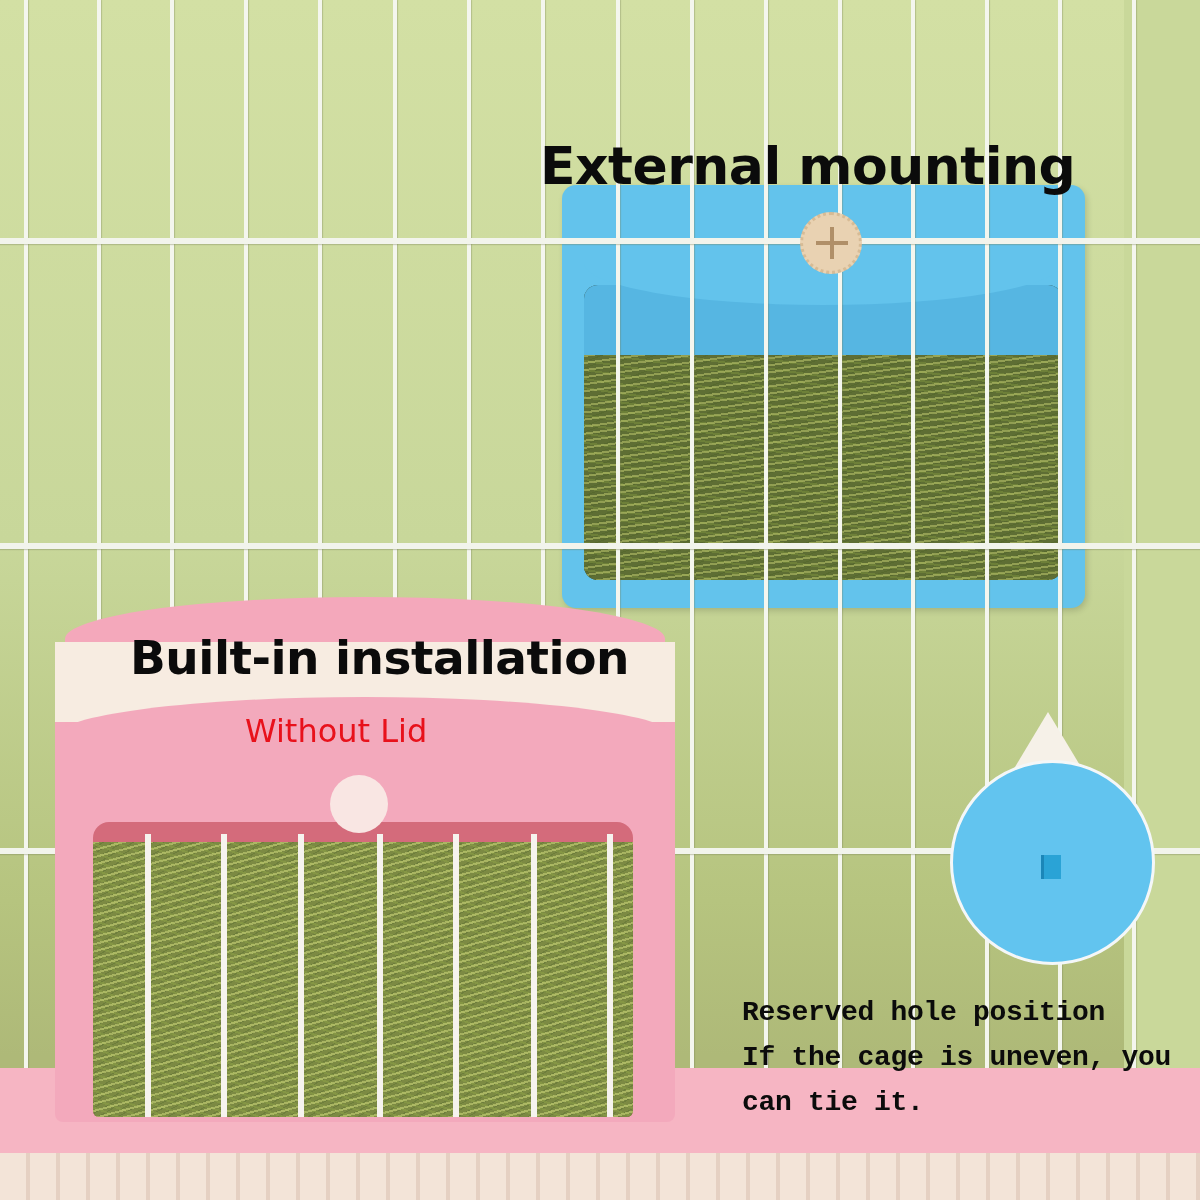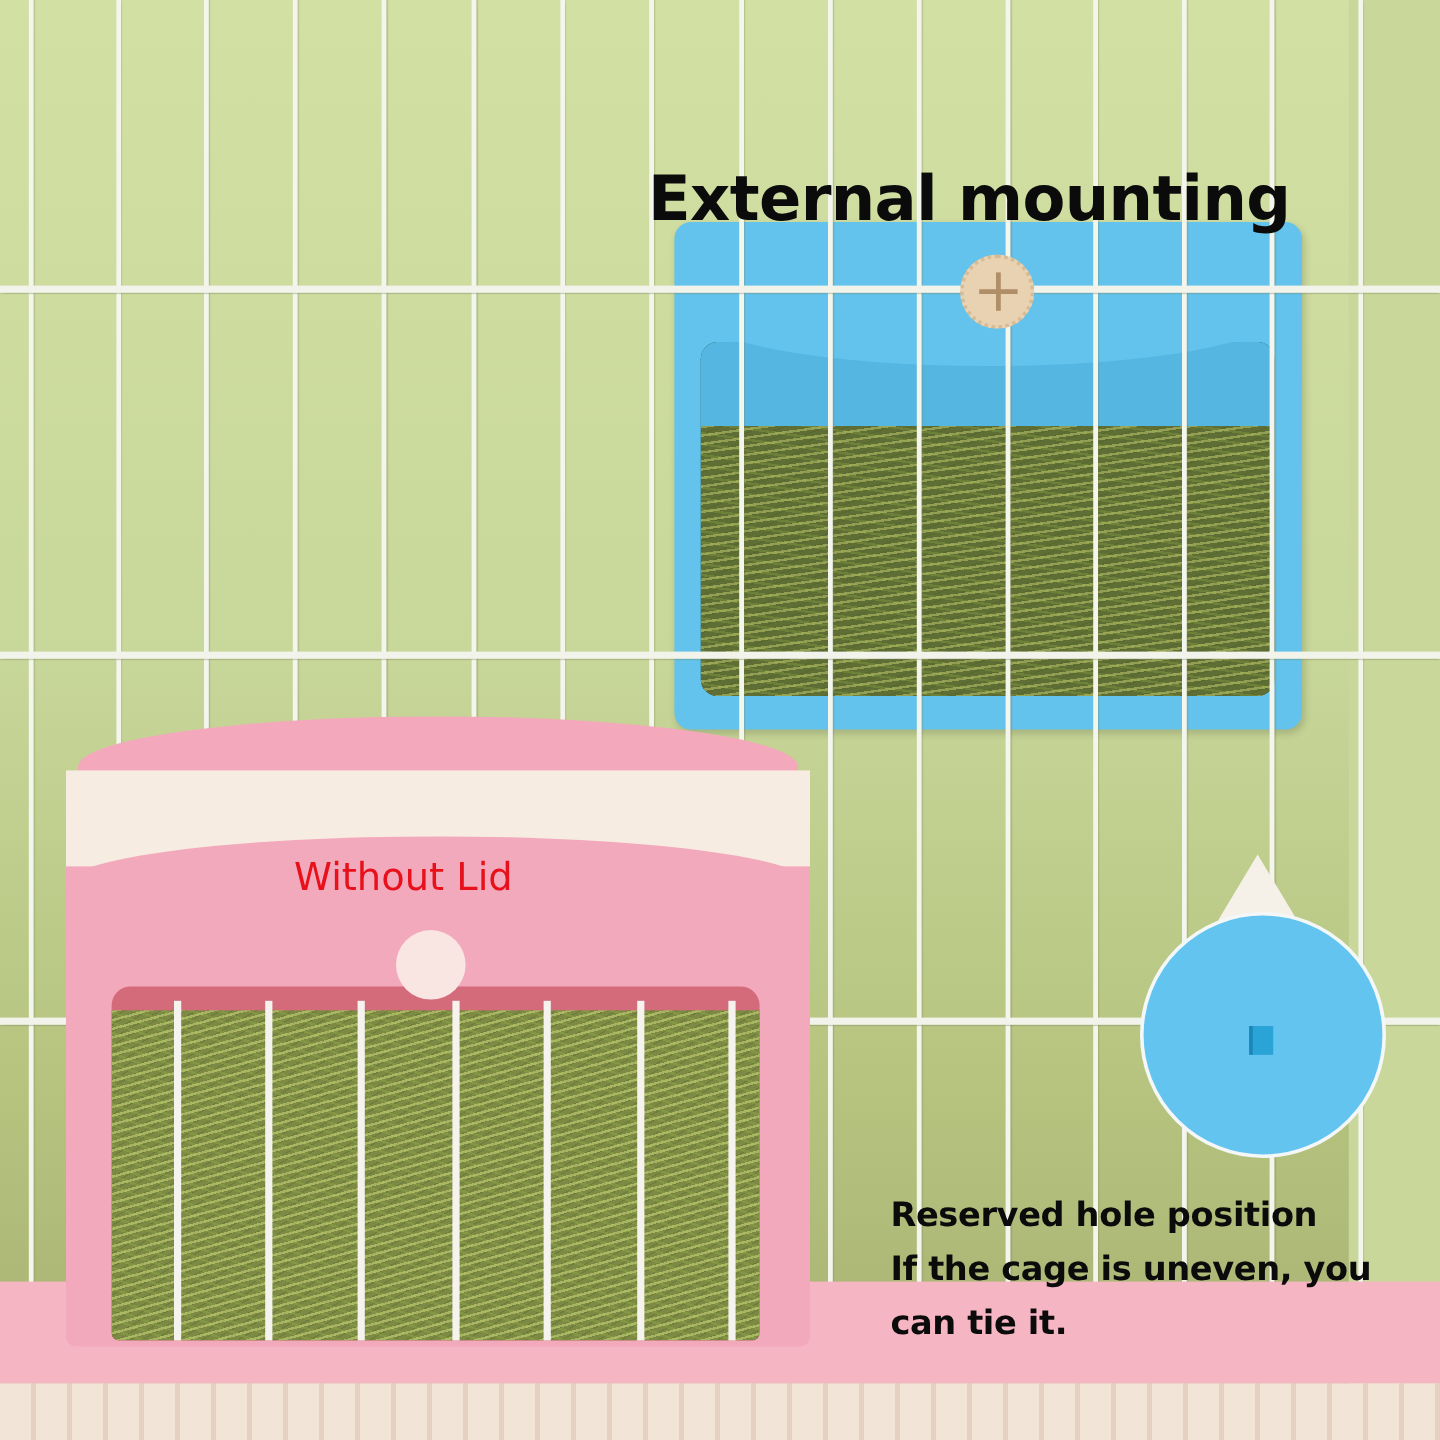--- a/index.html
+++ b/index.html
@@ -53,21 +53,21 @@
   .detail-tab { position: absolute; left: 1000px; top: 712px; width: 0; height: 0;
     border-left: 48px solid transparent; border-right: 48px solid transparent; border-bottom: 80px solid #f6f1e8; }
   .detail-circle { position: absolute; left: 950px; top: 760px; width: 205px; height: 205px; border-radius: 50%; background: #62c4ef; border: 3px solid #f4f7f8; box-sizing: border-box; }
   .detail-hole { position: absolute; left: 1041px; top: 855px; width: 20px; height: 24px; background: #2aa3d6; box-shadow: inset 3px 0 0 #1b86b8; }
 
   
   .txt { position: absolute; white-space: nowrap; font-family: "DejaVu Sans", sans-serif; font-weight: bold; color: #0b0b0b; }
   .t-external { left: 540px; top: 136px; font-size: 52px; letter-spacing: -0.5px; }
   .t-builtin { left: 130px; top: 630px; font-size: 47px; letter-spacing: -0.5px; }
   .t-nolid { left: 245px; top: 712px; font-size: 32px; font-weight: normal; color: #e8111b; text-align: center; }
-  .t-note { left: 742px; top: 990px; font-size: 28px; line-height: 45px; letter-spacing: -0.3px; white-space: pre; }
+  .t-note { left: 742px; top: 990px; font-size: 28px; line-height: 45px; letter-spacing: -0.3px; white-space: pre; font-family: Liberation Mono, monospace; }
 </style>
 </head>
 <body>
 
 <div class="scene">
 
   <div class="blue-feeder">
     <div class="window">
       <div class="bg"></div>
       <div class="hay" style="left:0; top:70px; width:100%; height:225px;"></div>
@@ -118,17 +118,18 @@
       <div class="pink-bar" style="left:514px"></div>
     </div>
     <div class="pink-knob"></div>
   </div>
 
   <div class="detail-tab"></div>
   <div class="detail-circle"></div>
   <div class="detail-hole"></div>
 
   <div class="txt t-external">External mounting</div>
+  <div class="txt t-builtin">Built-in installation</div>
   <div class="txt t-nolid">Without Lid</div>
   <div class="txt t-note">Reserved hole position
 If the cage is uneven, you
 can tie it.</div>
 </div>
 
 </body></html>

